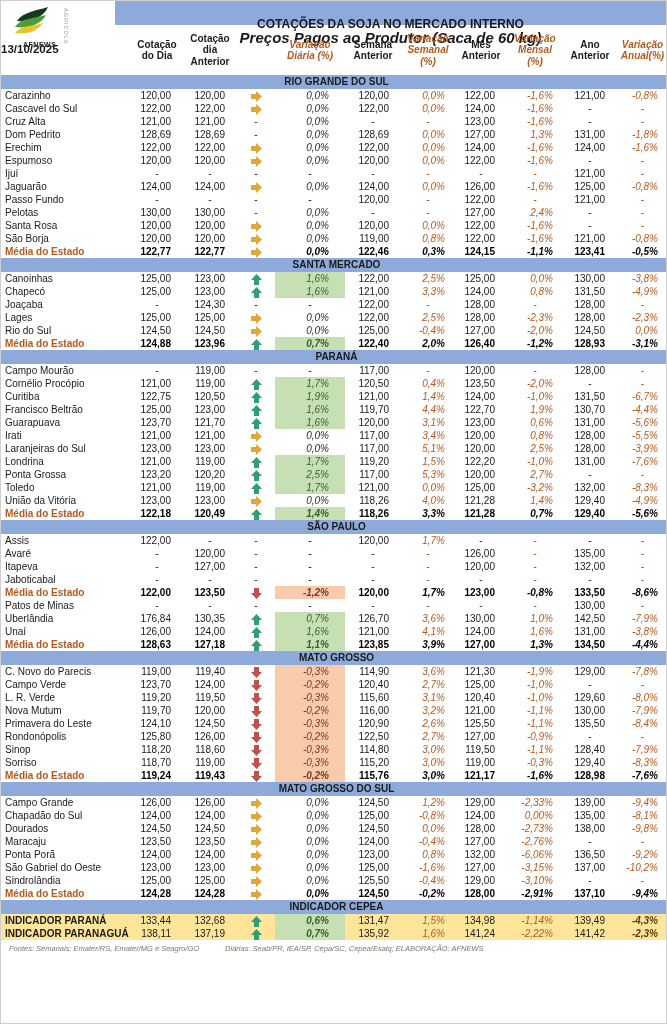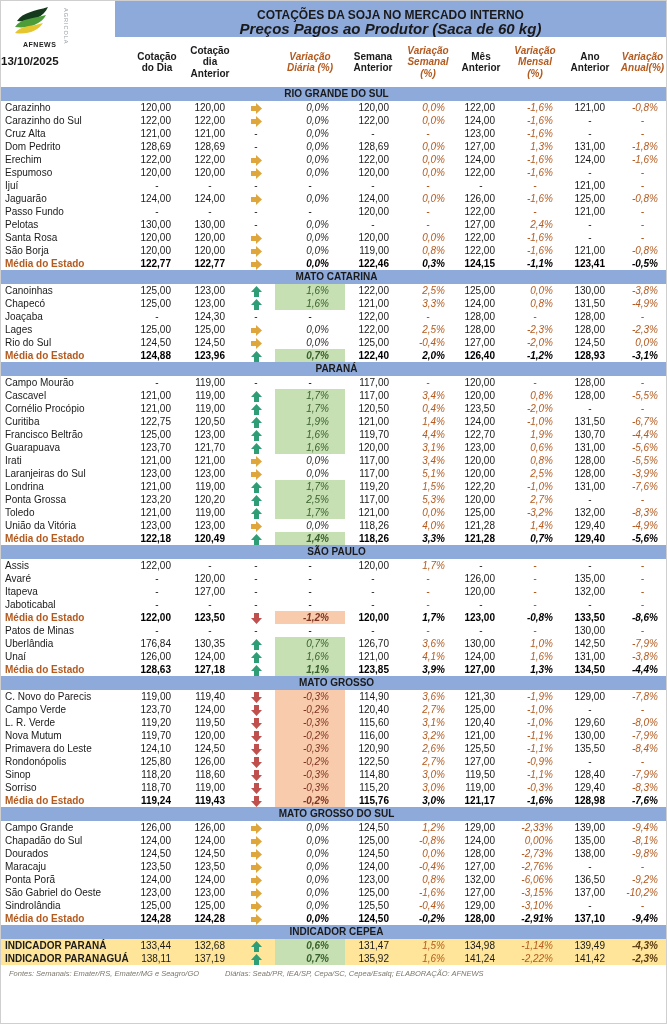--- a/index.html
+++ b/index.html
@@ -4,21 +4,21 @@
 <style>
   :root{
     --band:#8EAADB; --yellow:#FFE599; --hlg:#C6E0B4; --hlo:#F8CBAD;
     --brown:#B35A1F; --up:#2F9E77; --down:#C0504D; --right:#DFA63C;
   }
   html,body{margin:0;padding:0;background:#e9e9e9;}
   .page{width:667px;height:1024px;background:#fff;position:relative;overflow:hidden;
         font-family:"Liberation Sans",sans-serif;color:#1a1a1a;margin:0 auto;
         border:1px solid #cfcfcf;box-sizing:border-box;}
   
-  .title-band{margin-left:114px;height:36px;background:var(--band);text-align:center;padding-top:8px;box-sizing:border-box;}
+  .title-band{margin-left:114px;height:24px;background:var(--band);text-align:center;padding-top:17px;box-sizing:border-box;}
   .title{font-size:12px;font-weight:bold;line-height:13px;}
   .subtitle{font-size:15px;font-weight:bold;font-style:italic;line-height:13px;}
   .logo{position:absolute;left:10px;top:3px;width:100px;height:44px;}
   .logo-text{font-size:7px;font-weight:bold;letter-spacing:.5px;color:#222;margin-top:-1px;margin-left:12px;}
   .logo-vert{position:absolute;left:58px;top:4px;font-size:5.5px;color:#9aa0a6;
              transform:rotate(90deg);transform-origin:left top;letter-spacing:1px;}
   
   table{border-collapse:collapse;table-layout:fixed;width:667px;}
   thead td{vertical-align:middle;text-align:center;font-weight:bold;font-size:10px;
            line-height:11.5px;white-space:pre-line;height:50px;padding:0;}
@@ -119,21 +119,21 @@
             </svg></td>
           <td class="vdaily">0,0%</td>
           <td class="num">120,00</td>
           <td class="pct">0,0%</td>
           <td class="num">122,00</td>
           <td class="pct">-1,6%</td>
           <td class="num">121,00</td>
           <td class="pct last">-0,8%</td>
         </tr>
         <tr>
-          <td class="city">Carazinho do Sul</td>
+          <td class="city">Cascavel do Sul</td>
           <td class="num">122,00</td>
           <td class="num">122,00</td>
           <td class="arrow"><svg width="11" height="11" viewBox="0 0 11 11">
               <path d="M11 5.5 5 0 V3 H0 V8 H5 V11 Z" fill="#DFA63C"></path>
             </svg></td>
           <td class="vdaily">0,0%</td>
           <td class="num">122,00</td>
           <td class="pct">0,0%</td>
           <td class="num">124,00</td>
           <td class="pct">-1,6%</td>
@@ -289,21 +289,21 @@
             </svg></td>
           <td class="vdaily">0,0%</td>
           <td class="num">122,46</td>
           <td class="pct">0,3%</td>
           <td class="num">124,15</td>
           <td class="pct">-1,1%</td>
           <td class="num">123,41</td>
           <td class="pct last">-0,5%</td>
         </tr>
         <tr class="section-row">
-          <td colspan="11">MATO CATARINA</td>
+          <td colspan="11">SANTA MERCADO</td>
         </tr>
         <tr>
           <td class="city">Canoinhas</td>
           <td class="num">125,00</td>
           <td class="num">123,00</td>
           <td class="arrow"><svg width="11" height="11" viewBox="0 0 11 11">
               <path d="M5.5 0 11 6 H8 V11 H3 V6 H0 Z" fill="#2F9E77"></path>
             </svg></td>
           <td class="vdaily hl-green">1,6%</td>
           <td class="num">122,00</td>
@@ -394,35 +394,20 @@
           <td class="num dash">-</td>
           <td class="num">119,00</td>
           <td class="arrow dash">-</td>
           <td class="vdaily dash">-</td>
           <td class="num">117,00</td>
           <td class="pct dash">-</td>
           <td class="num">120,00</td>
           <td class="pct dash">-</td>
           <td class="num">128,00</td>
           <td class="pct last dash">-</td>
-        </tr>
-        <tr>
-          <td class="city">Cascavel</td>
-          <td class="num">121,00</td>
-          <td class="num">119,00</td>
-          <td class="arrow"><svg width="11" height="11" viewBox="0 0 11 11">
-              <path d="M5.5 0 11 6 H8 V11 H3 V6 H0 Z" fill="#2F9E77"></path>
-            </svg></td>
-          <td class="vdaily hl-green">1,7%</td>
-          <td class="num">117,00</td>
-          <td class="pct">3,4%</td>
-          <td class="num">120,00</td>
-          <td class="pct">0,8%</td>
-          <td class="num">128,00</td>
-          <td class="pct last">-5,5%</td>
         </tr>
         <tr>
           <td class="city">Cornélio Procópio</td>
           <td class="num">121,00</td>
           <td class="num">119,00</td>
           <td class="arrow"><svg width="11" height="11" viewBox="0 0 11 11">
               <path d="M5.5 0 11 6 H8 V11 H3 V6 H0 Z" fill="#2F9E77"></path>
             </svg></td>
           <td class="vdaily hl-green">1,7%</td>
           <td class="num">120,50</td>

